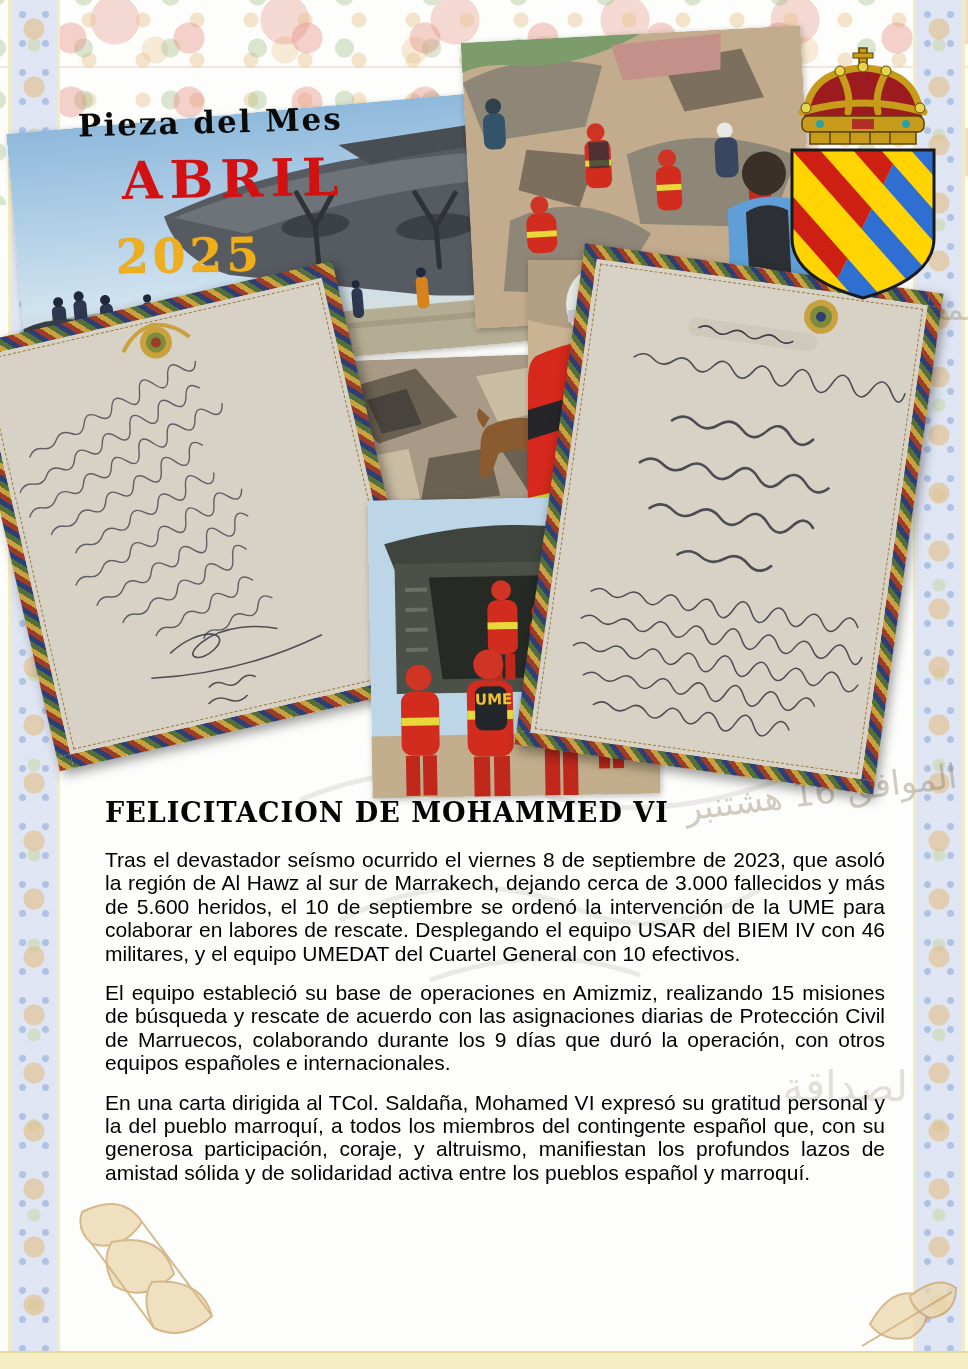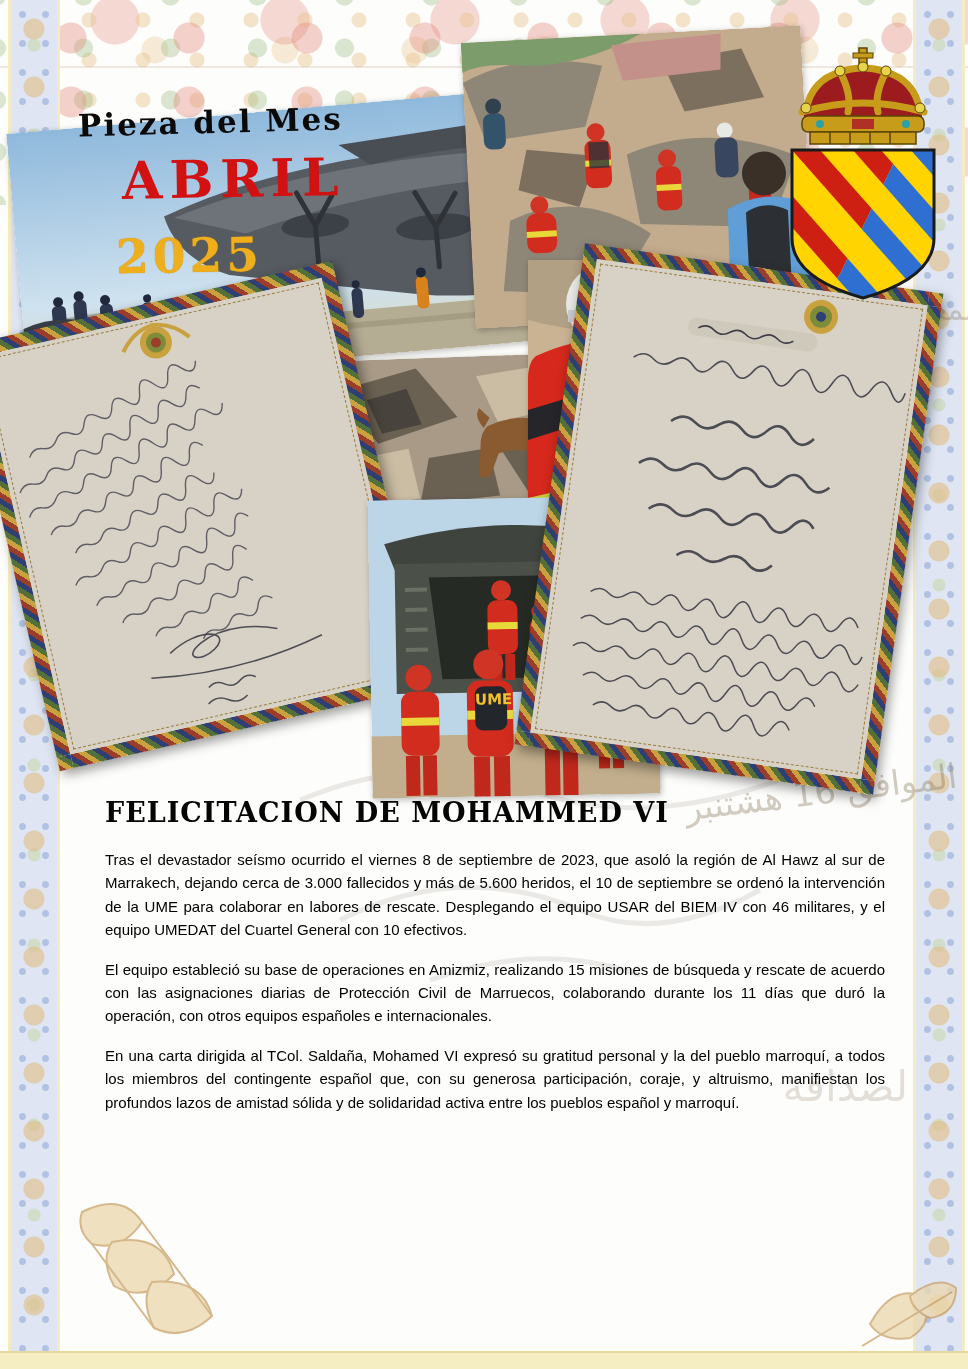--- a/index.html
+++ b/index.html
@@ -76,21 +76,21 @@
     font-family:"DejaVu Serif",serif;font-weight:bold;font-size:47px;
     letter-spacing:4px;color:#efae1b;text-shadow:0 0 1px #c8860a;transform:rotate(-1deg);
   }
   
   .article{position:absolute;left:105px;top:797px;width:780px;z-index:8;color:#000;}
   .article h1{
     margin:0 0 20px 0;text-align:left;
     font-family:"DejaVu Serif",serif;font-weight:bold;font-size:27px;letter-spacing:1px;color:#050505;
   }
   .article p{
-    margin:16px 0 13px 0;font-size:15px;line-height:23.4px;text-align:justify;
+    margin:16px 0 13px 0;font-size:21px;line-height:23.4px;text-align:justify;
   }
   
   .wm{position:absolute;z-index:1;color:#8a7a60;font-family:"DejaVu Sans",sans-serif;}
   .wm-a{right:10px;top:772px;font-size:34px;opacity:.38;transform:rotate(-7deg);white-space:nowrap;}
   .wm-b{right:-14px;top:292px;font-size:30px;opacity:.33;}
   .wm-c{right:60px;top:1062px;font-size:42px;opacity:.22;}
   .wm-swirl{position:absolute;z-index:1;}
 </style>
 </head>
 <body>
@@ -495,17 +495,17 @@
     </svg>
   </div>
 
   <div class="eyebrow">Pieza del Mes</div>
   <div class="month">ABRIL</div>
   <div class="year">2025</div>
 
   <div class="article">
     <h1>FELICITACION DE MOHAMMED VI</h1>
     <p>Tras el devastador seísmo ocurrido el viernes 8 de septiembre de 2023, que asoló la región de Al Hawz al sur de Marrakech, dejando cerca de 3.000 fallecidos y más de 5.600 heridos, el 10 de septiembre se ordenó la intervención de la UME para colaborar en labores de rescate. Desplegando el equipo USAR del BIEM IV con 46 militares, y el equipo UMEDAT del Cuartel General con 10 efectivos.</p>
-    <p>El equipo estableció su base de operaciones en Amizmiz, realizando 15 misiones de búsqueda y rescate de acuerdo con las asignaciones diarias de Protección Civil de Marruecos, colaborando durante los 11 días que duró la operación, con otros equipos españoles e internacionales.</p>
+    <p>El equipo estableció su base de operaciones en Amizmiz, realizando 15 misiones de búsqueda y rescate de acuerdo con las asignaciones diarias de Protección Civil de Marruecos, colaborando durante los 9 días que duró la operación, con otros equipos españoles e internacionales.</p>
     <p>En una carta dirigida al TCol. Saldaña, Mohamed VI expresó su gratitud personal y la del pueblo marroquí, a todos los miembros del contingente español que, con su generosa participación, coraje, y altruismo, manifiestan los profundos lazos de amistad sólida y de solidaridad activa entre los pueblos español y marroquí.</p>
   </div>
 
 </div>
 
 </body></html>

